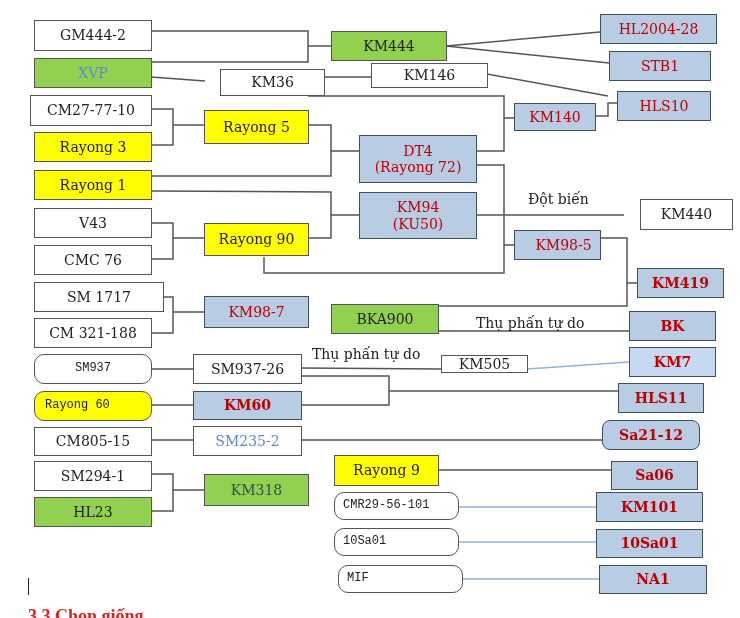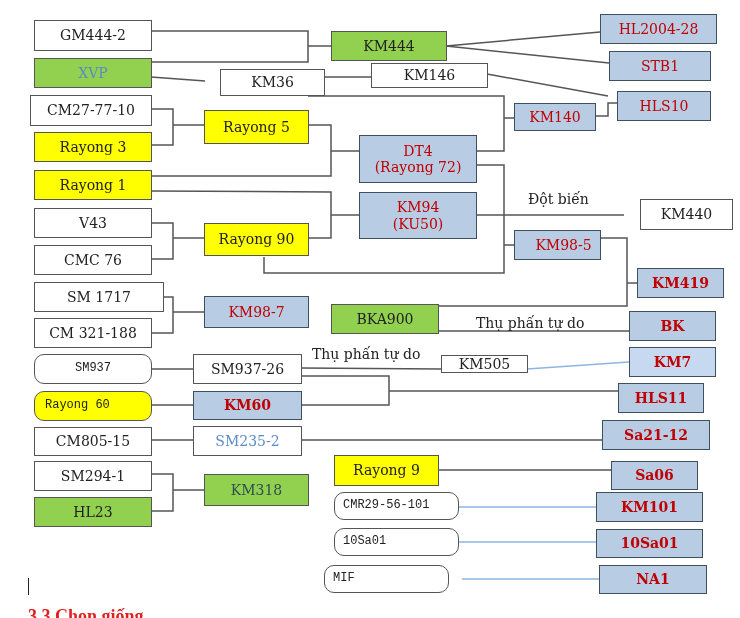--- a/index.html
+++ b/index.html
@@ -186,21 +186,21 @@
     </div>
   <div class="node yellow" style="left:334px;top:455px;width:105px;height:31px;">
       <span>Rayong 9</span>
     </div>
   <div class="node white sans" style="left:334px;top:492px;width:125px;height:28px;justify-content:flex-start;padding-left:8px;">
       <span>CMR29-56-101</span>
     </div>
   <div class="node white sans" style="left:334px;top:528px;width:125px;height:28px;justify-content:flex-start;padding-left:8px;">
       <span>10Sa01</span>
     </div>
-  <div class="node white sans" style="left:324px;top:565px;width:125px;height:28px;justify-content:flex-start;padding-left:8px;">
+  <div class="node white sans" style="left:338px;top:565px;width:125px;height:28px;justify-content:flex-start;padding-left:8px;">
       <span>MIF</span>
     </div>
 
   <div class="node blue" style="left:514px;top:103px;width:82px;height:28px;">
       <span>KM140</span>
     </div>
   <div class="node blue" style="left:514px;top:230px;width:87px;height:30px;padding-left:12px;">
       <span>KM98-5</span>
     </div>
   <div class="node white" style="left:624px;top:199px;width:93px;height:31px;margin-left:16px;">
@@ -221,21 +221,21 @@
     </div>
   <div class="node blue bold" style="left:629px;top:311px;width:87px;height:30px;">
       <span>BK</span>
     </div>
   <div class="node blue bold" style="left:629px;top:347px;width:87px;height:30px;background:#c6d9f0;">
       <span>KM7</span>
     </div>
   <div class="node blue bold" style="left:618px;top:383px;width:86px;height:30px;">
       <span>HLS11</span>
     </div>
-  <div class="node blue bold" style="left:602px;top:420px;width:108px;height:30px;">
+  <div class="node blue bold" style="left:602px;top:420px;width:98px;height:30px;border-radius:8px;">
       <span>Sa21-12</span>
     </div>
   <div class="node blue bold" style="left:611px;top:461px;width:87px;height:29px;">
       <span>Sa06</span>
     </div>
   <div class="node blue bold" style="left:596px;top:492px;width:107px;height:30px;">
       <span>KM101</span>
     </div>
   <div class="node blue bold" style="left:596px;top:529px;width:107px;height:29px;">
       <span>10Sa01</span>

